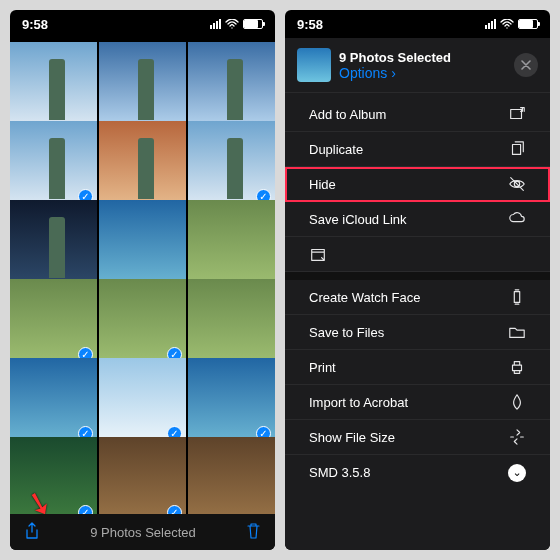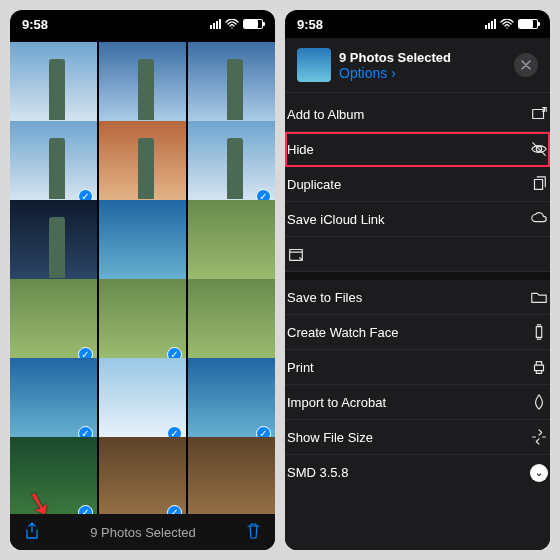--- a/index.html
+++ b/index.html
@@ -1,18 +1,18 @@
 <!DOCTYPE html>
 <html><head>
 <meta charset="utf-8">
 <style>
   *{box-sizing:border-box;margin:0;padding:0;font-family:-apple-system,Helvetica,Arial,sans-serif}
   body{background:#d9d9d9;width:560px;height:560px;overflow:hidden}
   .wrap{display:flex;gap:10px;padding:10px}
-  .phone{background:#000;border-radius:12px;width:265px;height:540px;position:relative;overflow:hidden;color:#fff}
+  .phone{background:#000;border-radius:6px;width:265px;height:540px;position:relative;overflow:hidden;color:#fff}
   .status{display:flex;justify-content:space-between;align-items:center;height:28px;padding:0 12px;font-size:13px;font-weight:600}
   .sig{display:flex;align-items:center;gap:4px}
   .bars{display:flex;align-items:flex-end;gap:1px}
   .bars span{width:2px;background:#fff;display:block}
   .bars span:nth-child(1){height:4px}.bars span:nth-child(2){height:6px}.bars span:nth-child(3){height:8px}.bars span:nth-child(4){height:10px}
   .batt{width:20px;height:10px;border:1px solid #fff;border-radius:2px;position:relative}
   .batt::after{content:"";position:absolute;right:-3px;top:2px;width:2px;height:4px;background:#fff;border-radius:0 1px 1px 0}
   .batt i{display:block;background:#fff;height:100%;width:80%;border-radius:1px}
 
   
@@ -40,21 +40,21 @@
   .statue::after{content:"";position:absolute;left:45%;bottom:10%;width:18%;height:70%;background:#4a6a55;border-radius:3px 3px 0 0}
   .sheet{position:absolute;top:28px;left:0;right:0;bottom:0;background:#1c1c1e}
   .sheet-hd{display:flex;align-items:center;gap:8px;padding:10px 12px;border-bottom:1px solid #2a2a2c}
   .sheet-thumb{width:34px;height:34px;border-radius:4px;background:linear-gradient(#2678b9,#6ec4e0)}
   .sheet-title{font-size:13px;font-weight:600}
   .sheet-sub{font-size:14px;color:#0a84ff}
   .sheet-sub::after{content:" ›"}
   .close{margin-left:auto;width:24px;height:24px;border-radius:50%;background:#38383a;display:flex;align-items:center;justify-content:center;font-size:13px;color:#999}
   .list{padding-top:4px}
   .sep{height:8px;background:#111}
-  .row{display:flex;align-items:center;justify-content:space-between;padding:0 2px;height:35px;font-size:13px;border-bottom:1px solid #2a2a2c}
+  .row{display:flex;align-items:center;justify-content:space-between;padding:0 24px;height:35px;font-size:13px;border-bottom:1px solid #2a2a2c}
   .row:last-child{border-bottom:none}
   .row svg,.row .ico{width:18px;height:18px;flex:0 0 18px;color:#e5e5e7}
   .hl{outline:2px solid #ff2b4e;outline-offset:-2px}
   .chev{width:18px;height:18px;border-radius:50%;background:#fff;color:#000;display:flex;align-items:center;justify-content:center;font-size:11px}
 </style>
 </head>
 <body>
 
 <div class="wrap">
 
@@ -190,54 +190,54 @@
             </svg>
         </div>
       </div>
       <div class="list" id="actions">
           <div class="row">
             <span>Add to Album</span>
             <svg viewBox="0 0 20 20">
               <path d="M3 5h12v10H3z M14 3h4v4 M16 3v4h-2" stroke="#e5e5e7" stroke-width="1.3" fill="none" stroke-linecap="round" stroke-linejoin="round"></path>
             </svg>
           </div>
+          <div class="row">
+            <span>Duplicate</span>
+            <svg viewBox="0 0 20 20">
+              <path d="M5 5h9v11H5z M8 2h9v11" stroke="#e5e5e7" stroke-width="1.3" fill="none" stroke-linecap="round" stroke-linejoin="round"></path>
+            </svg>
+          </div>
           <div class="row hl">
             <span>Hide</span>
             <svg viewBox="0 0 20 20">
               <path d="M2 10c3-5 13-5 16 0-3 5-13 5-16 0z M10 7a3 3 0 100 6 3 3 0 000-6 M3 3l14 14" stroke="#e5e5e7" stroke-width="1.3" fill="none" stroke-linecap="round" stroke-linejoin="round"></path>
             </svg>
           </div>
           <div class="row">
-            <span>Duplicate</span>
-            <svg viewBox="0 0 20 20">
-              <path d="M5 5h9v11H5z M8 2h9v11" stroke="#e5e5e7" stroke-width="1.3" fill="none" stroke-linecap="round" stroke-linejoin="round"></path>
-            </svg>
-          </div>
-          <div class="row">
             <span>Save iCloud Link</span>
             <svg viewBox="0 0 20 20">
               <path d="M6 13a4 4 0 010-8 5 5 0 019 2 3 3 0 010 6H6z" stroke="#e5e5e7" stroke-width="1.3" fill="none" stroke-linecap="round" stroke-linejoin="round"></path>
             </svg>
           </div>
           <div class="row">
             <svg viewBox="0 0 20 20">
               <path d="M3 5h14v12H3z M3 8h14 M14 14l2 2" stroke="#e5e5e7" stroke-width="1.3" fill="none" stroke-linecap="round" stroke-linejoin="round"></path>
             </svg>
           </div>
           <div class="sep"></div>
           <div class="row">
+            <span>Create Watch Face</span>
+            <svg viewBox="0 0 20 20">
+              <path d="M7 4h6v12H7z M8 2h4M8 18h4" stroke="#e5e5e7" stroke-width="1.3" fill="none" stroke-linecap="round" stroke-linejoin="round"></path>
+            </svg>
+          </div>
+          <div class="row">
             <span>Save to Files</span>
             <svg viewBox="0 0 20 20">
               <path d="M2 6h6l2 2h8v8H2z" stroke="#e5e5e7" stroke-width="1.3" fill="none" stroke-linecap="round" stroke-linejoin="round"></path>
-            </svg>
-          </div>
-          <div class="row">
-            <span>Create Watch Face</span>
-            <svg viewBox="0 0 20 20">
-              <path d="M7 4h6v12H7z M8 2h4M8 18h4" stroke="#e5e5e7" stroke-width="1.3" fill="none" stroke-linecap="round" stroke-linejoin="round"></path>
             </svg>
           </div>
           <div class="row">
             <span>Print</span>
             <svg viewBox="0 0 20 20">
               <path d="M5 8h10v6H5z M7 4h6v4H7z M7 14h6v3H7z" stroke="#e5e5e7" stroke-width="1.3" fill="none" stroke-linecap="round" stroke-linejoin="round"></path>
             </svg>
           </div>
           <div class="row">
             <span>Import to Acrobat</span>

